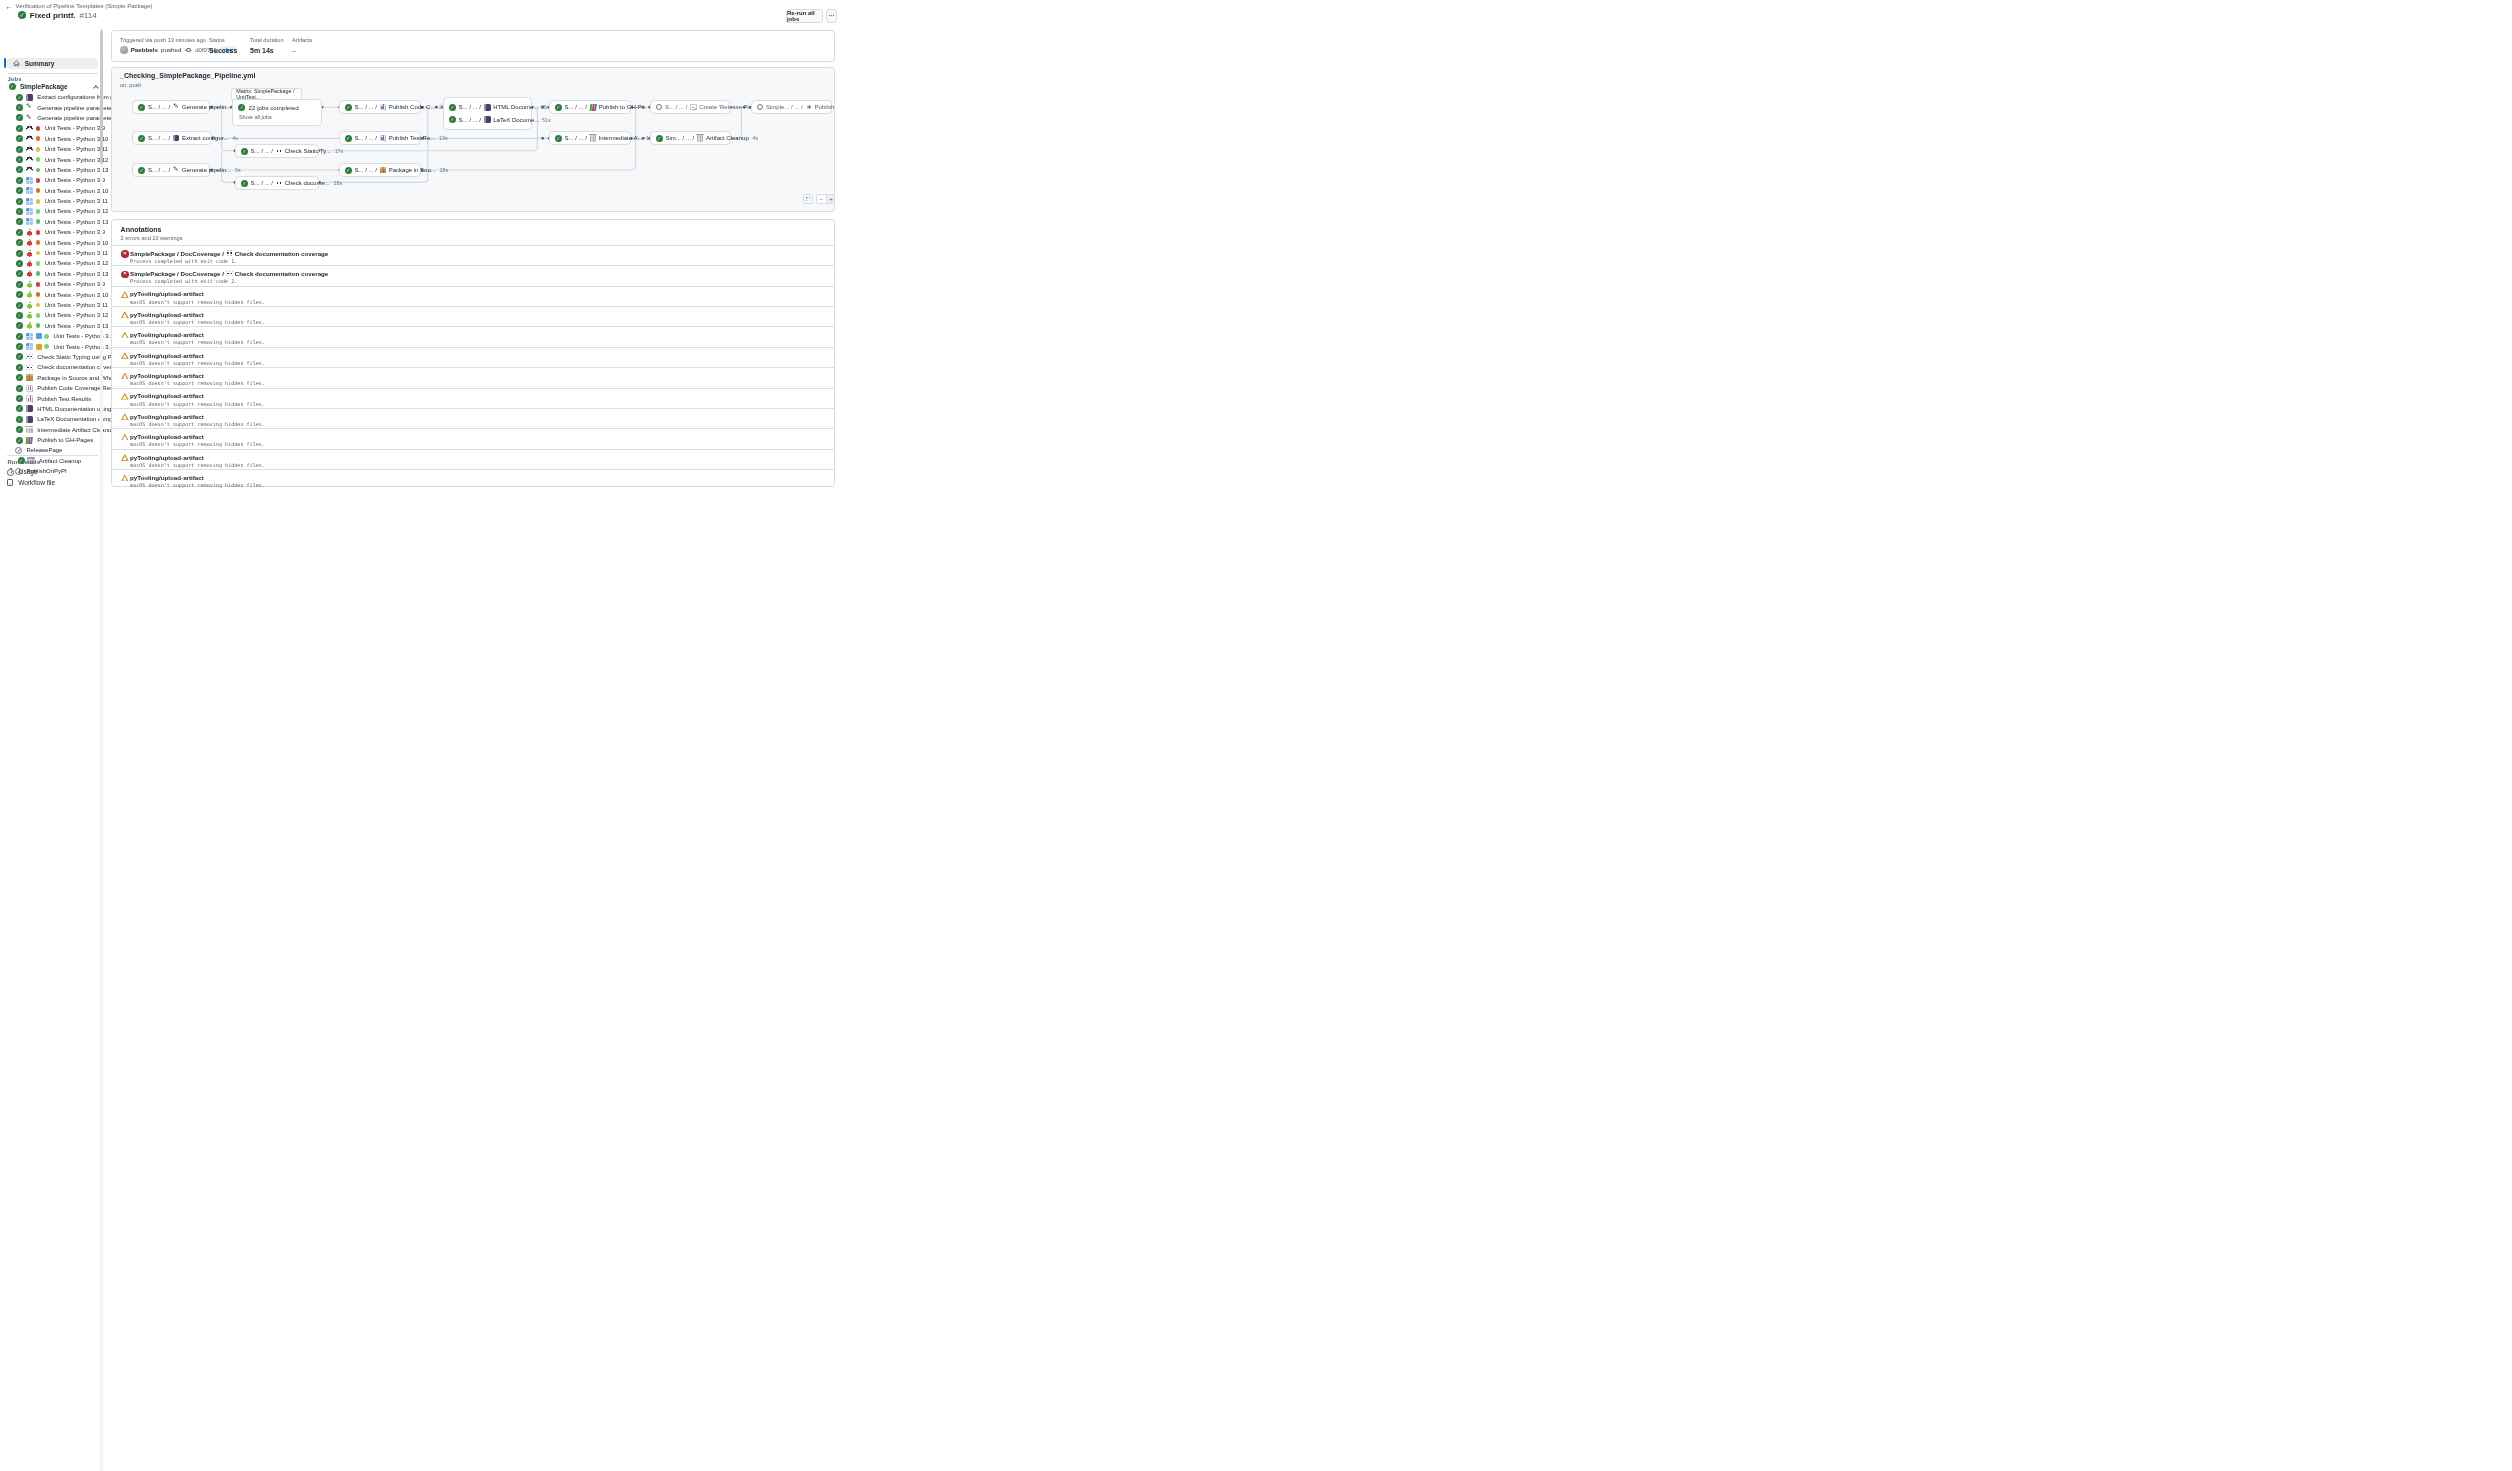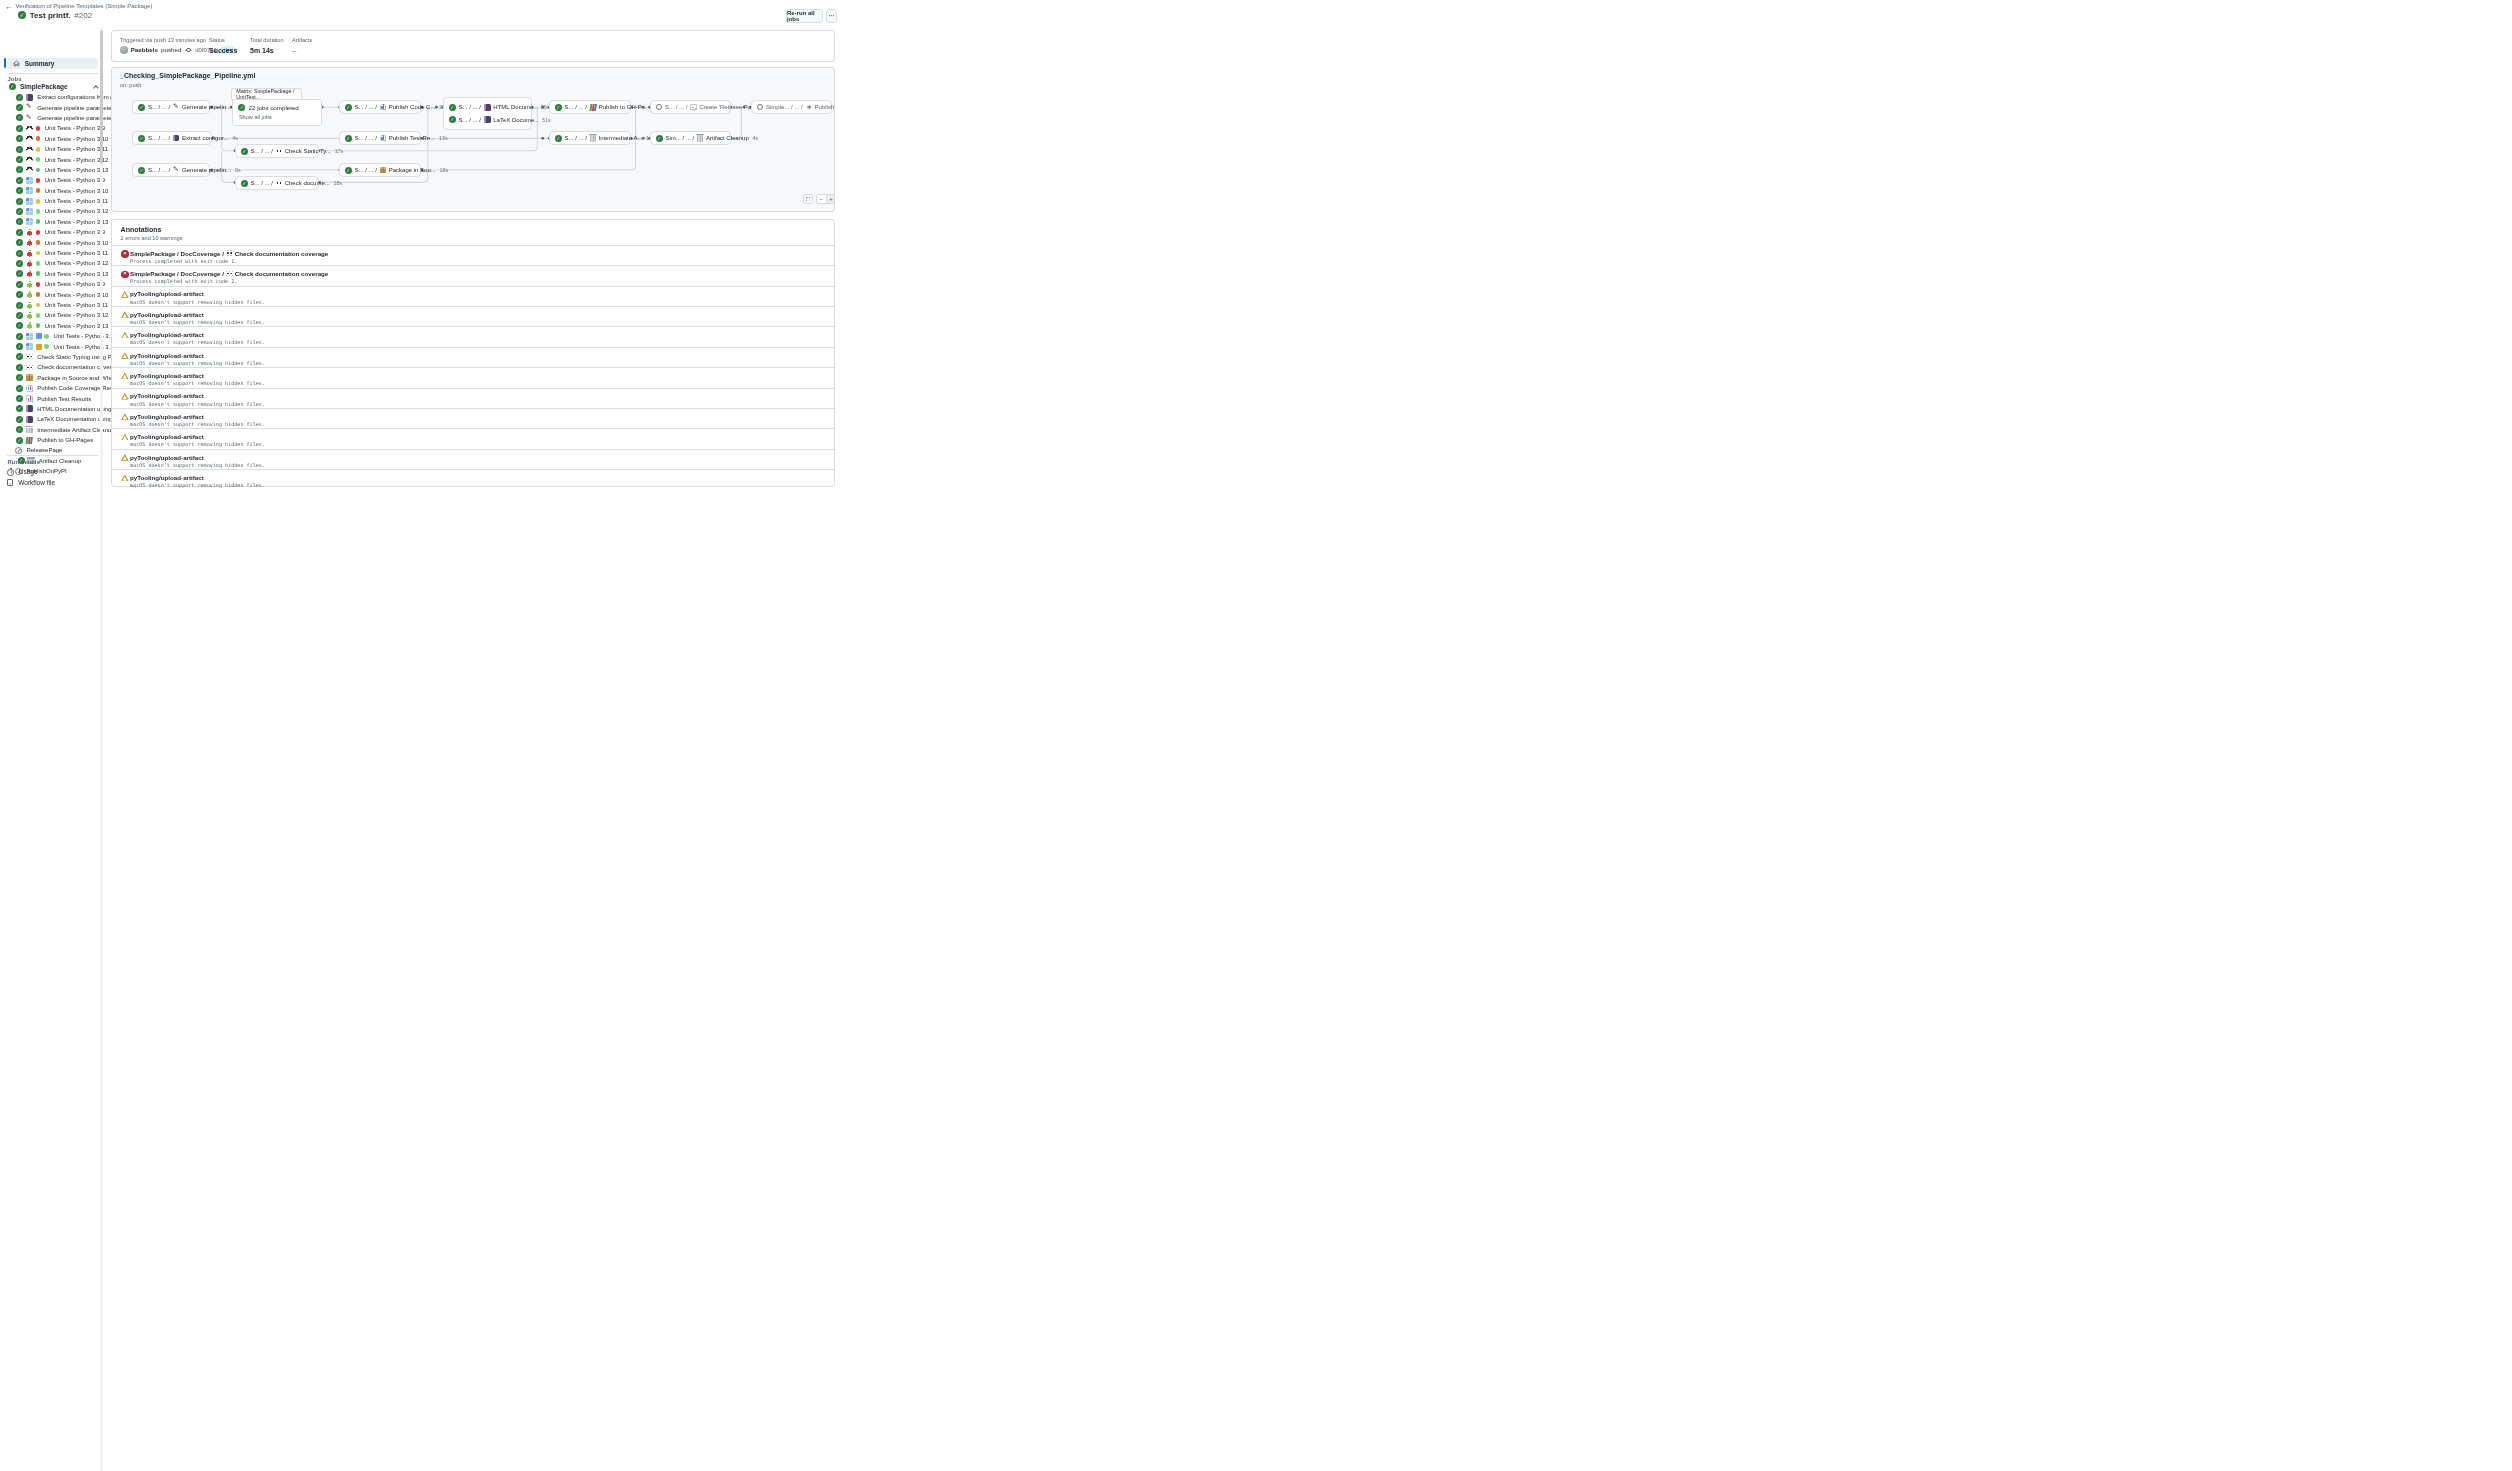--- a/index.html
+++ b/index.html
@@ -154,22 +154,22 @@
 </head>
 <body>
 
 <div id="topbar">
   <div id="breadcrumb">
     <span class="arrow">←</span>
     <span>Verification of Pipeline Templates (Simple Package)</span>
   </div>
   <div id="runtitle">
     <span class="chk big"></span>
-    <span class="t">Test printf.</span>
-    <span class="n">#202</span>
+    <span class="t">Fixed printf.</span>
+    <span class="n">#114</span>
   </div>
   <div class="btn" id="rerun">Re-run all jobs</div>
   <div class="btn" id="kebab"></div>
 </div>
 
 <div id="sidebar">
   <div id="selbar"></div>
   <div id="summary-pill">
     <svg width="7" height="7" viewBox="0 0 16 16">
         <path d="M1.5 8 8 2l6.5 6M3 7v6.2h3.6V9.6h2.8v3.6H13V7" fill="none" stroke="#3d444d" stroke-width="1.6"></path>

